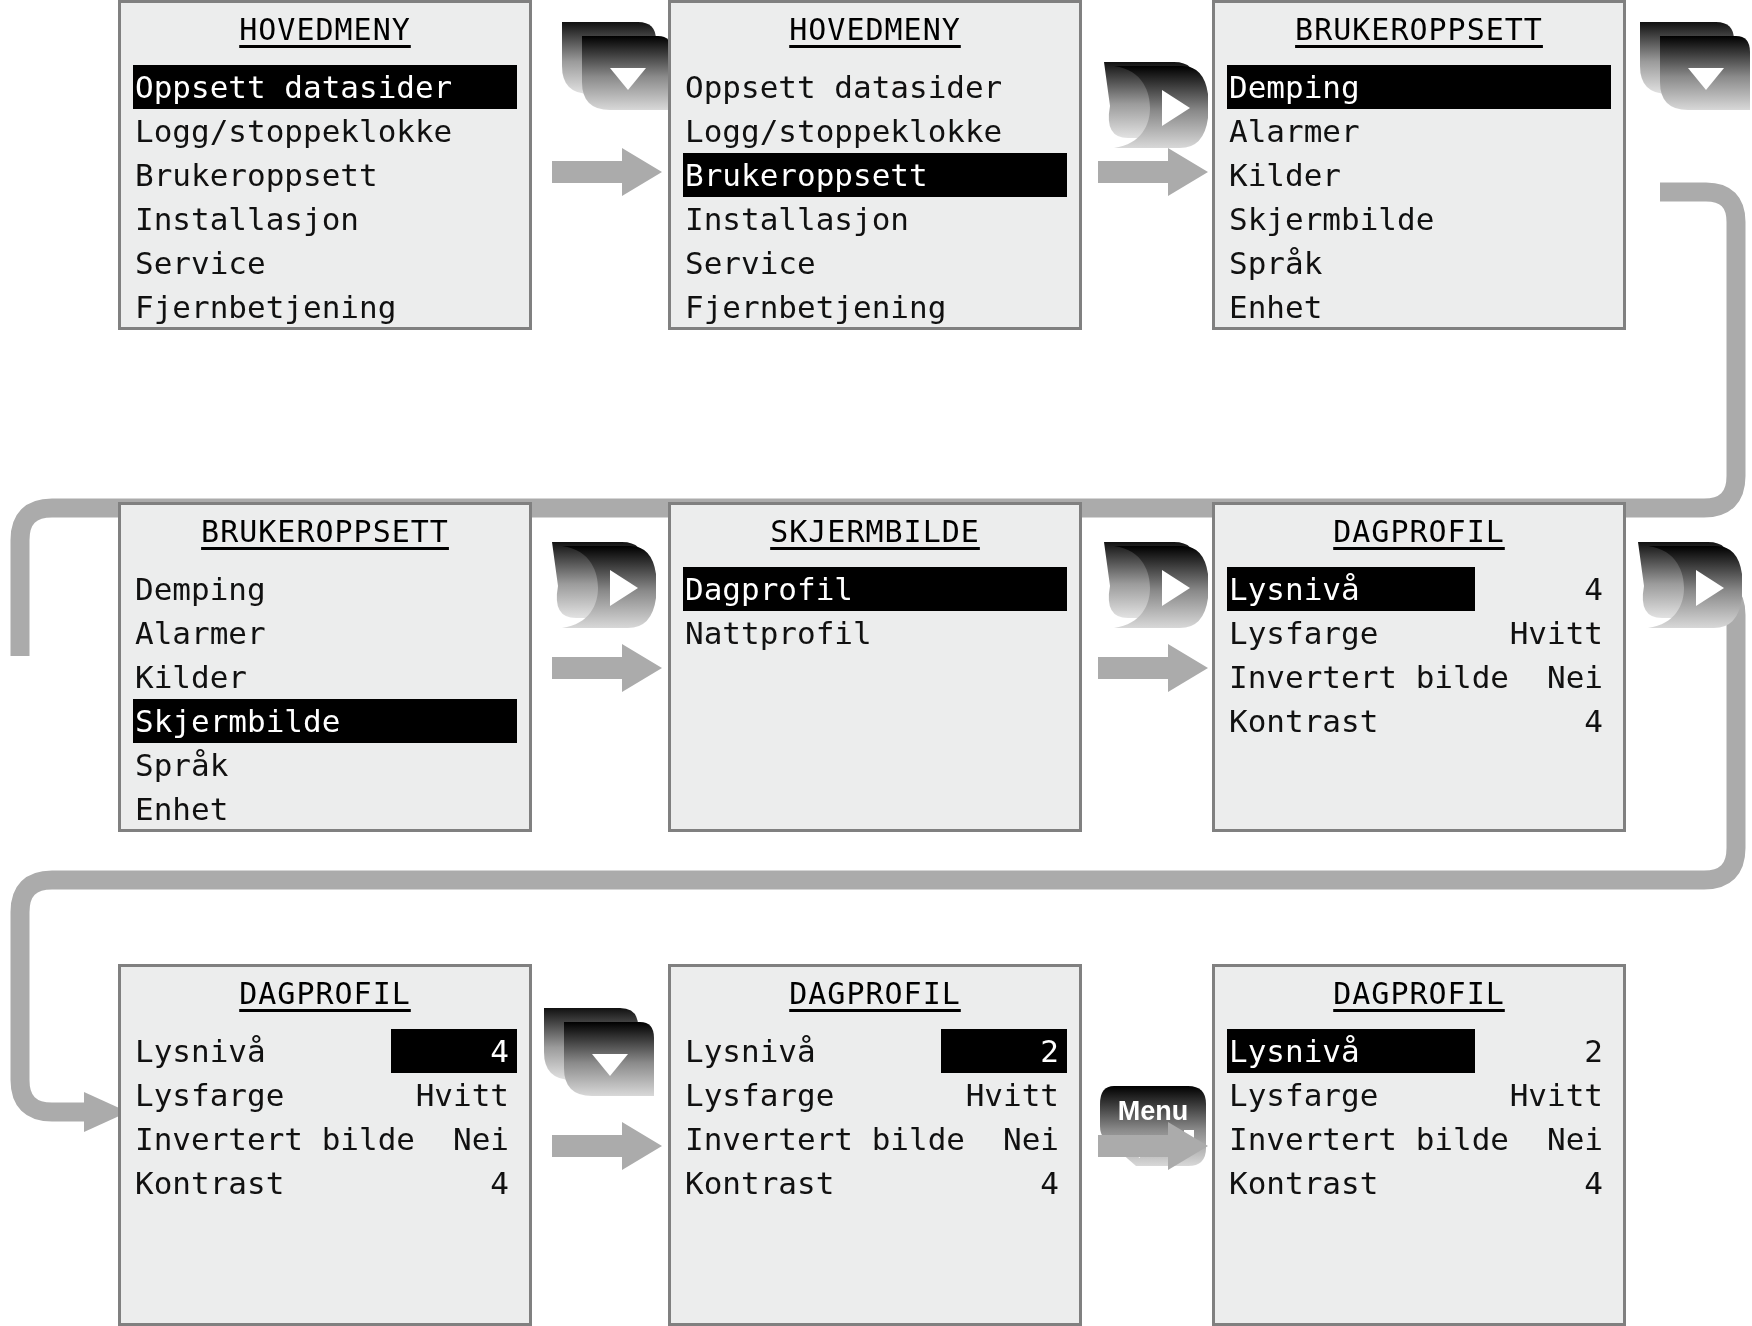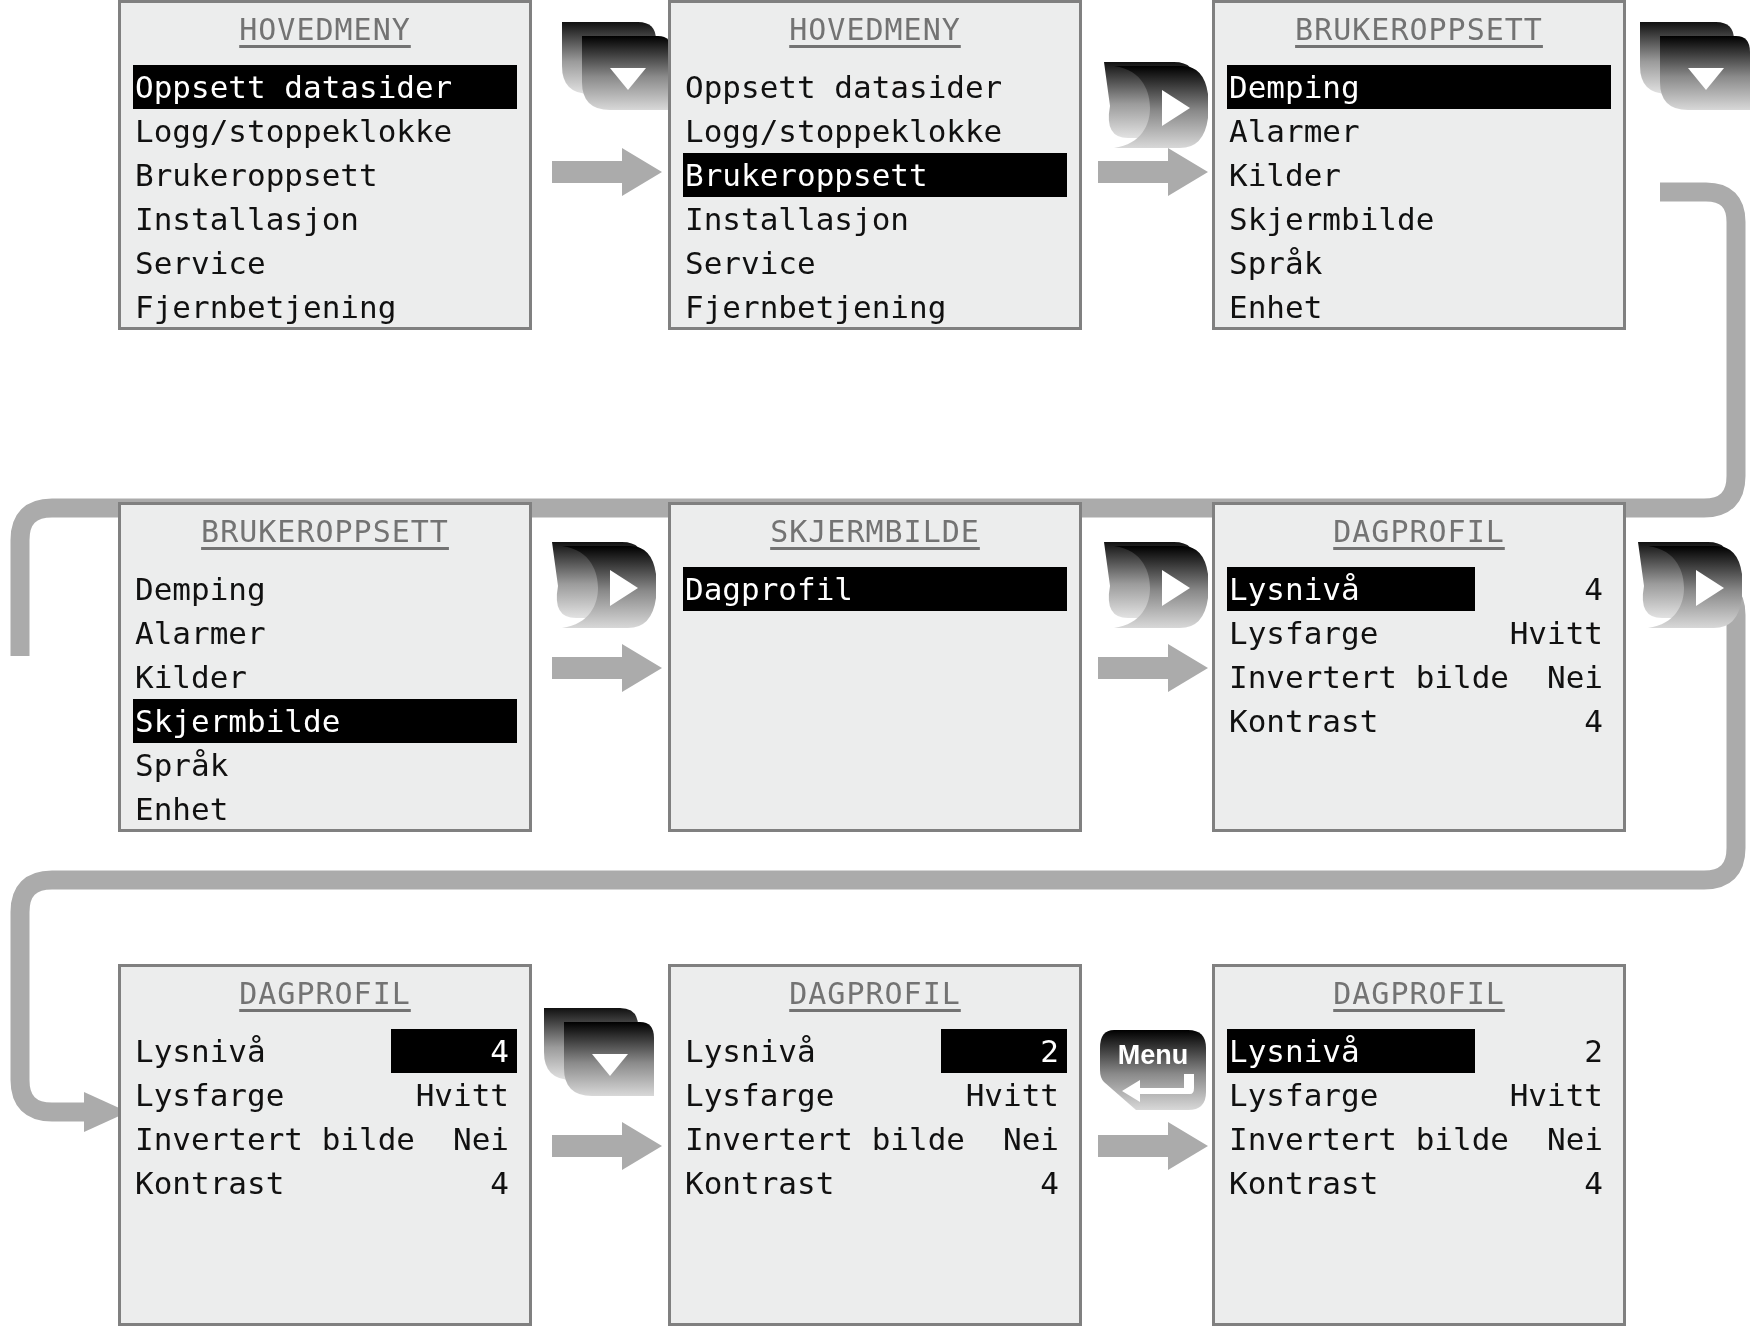--- a/index.html
+++ b/index.html
@@ -15,21 +15,21 @@
   .lcd {
     position: absolute;
     background: #eceded;
     border: 3px solid #808080;
     padding: 6px 12px 0 12px;
   }
   .lcd-title {
     text-align: center;
     font-size: 30px;
     letter-spacing: 1px;
-    color: #737373;
+    color: #000000;
     text-decoration: underline;
     text-underline-offset: 5px;
     text-decoration-thickness: 3px;
     line-height: 42px;
     white-space: nowrap;
   }
   .lcd-rows { margin-top: 14px; }
   .row {
     position: relative;
     height: 44px;
@@ -270,20 +270,23 @@
       <polygon points="0,13 70,13 70,0 110,24 70,48 70,35 0,35" fill="#ababab"></polygon>
     </svg>
   </div>
 
   <div class="lcd" style="left:668px; top:502px; width:414px; height:330px;">
     <div class="lcd-title">SKJERMBILDE</div>
     <div class="lcd-rows">
       <div class="row hl-full">
         <span class="lbl">Dagprofil</span>
       </div>
+      <div class="row">
+        <span class="lbl">Nattprofil</span>
+      </div>
     </div>
   </div>
 
   <div class="keybtn" style="left:1104px; top:540px; width:116px; height:98px;">
     <svg width="116" height="98" viewBox="0 0 116 98">
       <path d="M 0 2 L 70 2 Q 92 2 92 24 L 92 78 L 24 78 Q 0 78 6 46 Z" fill="url(#keyGradBack)"></path>
       <path d="M 10 6 C 40 10 46 34 46 48 C 46 64 38 84 10 88 L 76 88 Q 100 88 104 58
                L 104 34 Q 100 6 78 6 Z" fill="url(#keyGrad)"></path>
       <polygon points="58,30 86,48 58,66" fill="#ffffff"></polygon>
     </svg>
@@ -377,21 +380,21 @@
         <span class="lbl">Invertert bilde</span>
         <span class="val plain">Nei</span>
       </div>
       <div class="row">
         <span class="lbl">Kontrast</span>
         <span class="val plain">4</span>
       </div>
     </div>
   </div>
 
-  <div class="keybtn" style="left:1100px; top:1030px; width:110px; height:92px;">
+  <div class="keybtn" style="left:1100px; top:1086px; width:110px; height:92px;">
     <svg width="110" height="92" viewBox="0 0 110 92">
       <path d="M 14 0 L 88 0 Q 106 0 106 18 L 106 62 Q 106 80 88 80 L 36 80 L 4 52
                Q 0 48 0 40 L 0 18 Q 0 0 14 0 Z" fill="url(#keyGrad)"></path>
       <text x="53" y="34" font-family="'Liberation Sans', sans-serif" font-size="27" font-weight="bold" fill="#ffffff" text-anchor="middle">Menu</text>
       <path d="M 84 44 L 84 58 L 40 58 L 40 50 L 22 61 L 40 72 L 40 64 L 90 64
                Q 94 64 94 58 L 94 44 Z" fill="#ffffff"></path>
     </svg>
   </div>
 
   <div class="blockarrow" style="left:1098px; top:1122px; width:110px; height:48px;">

